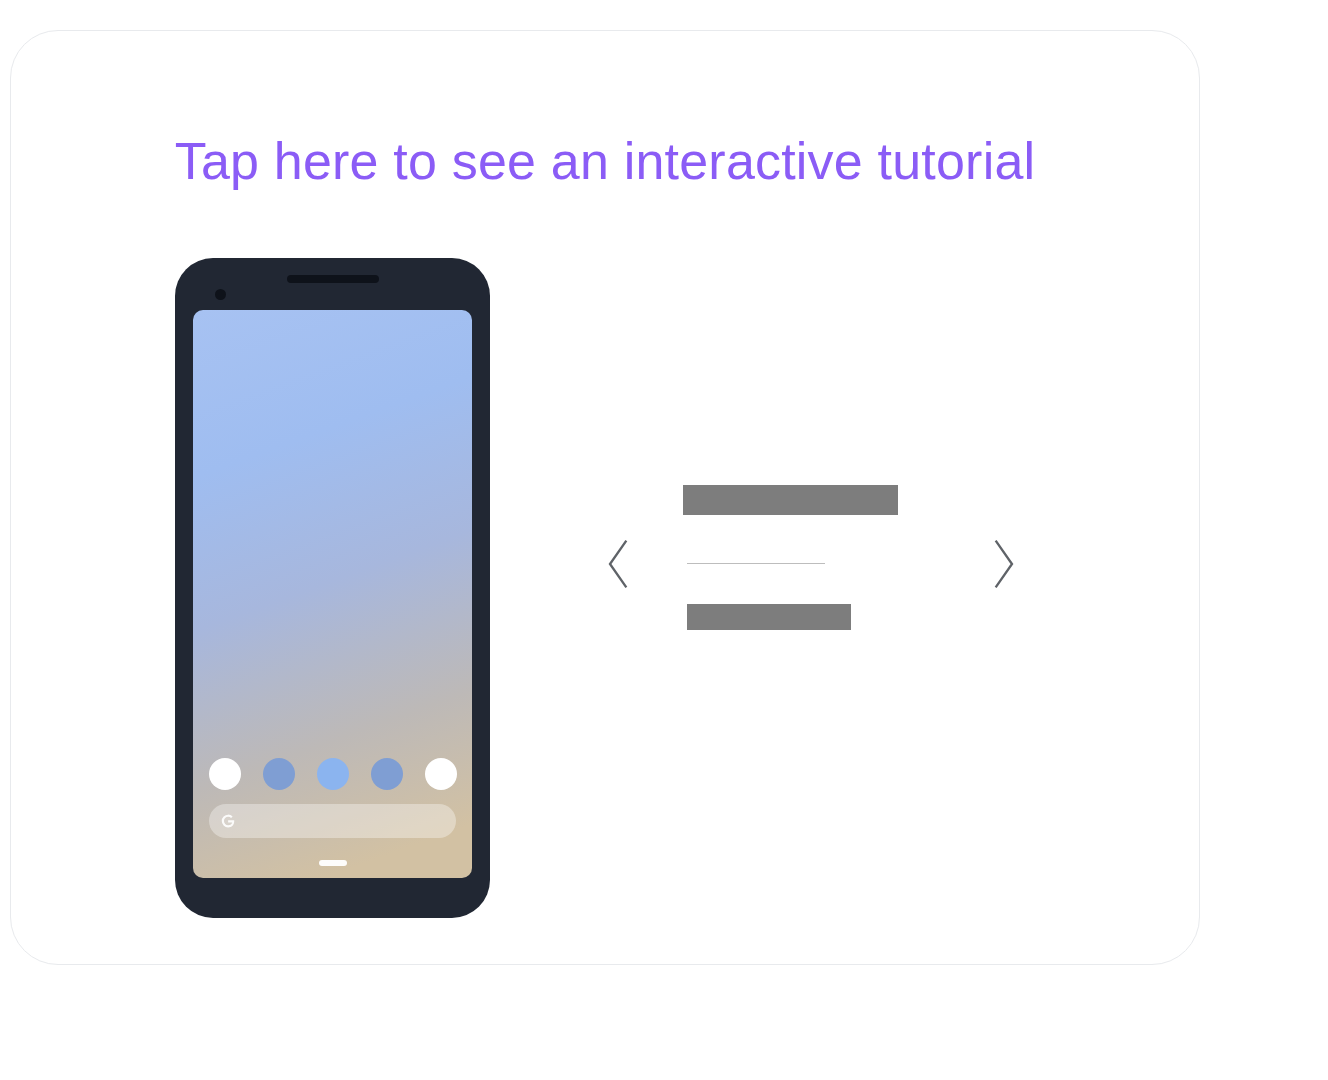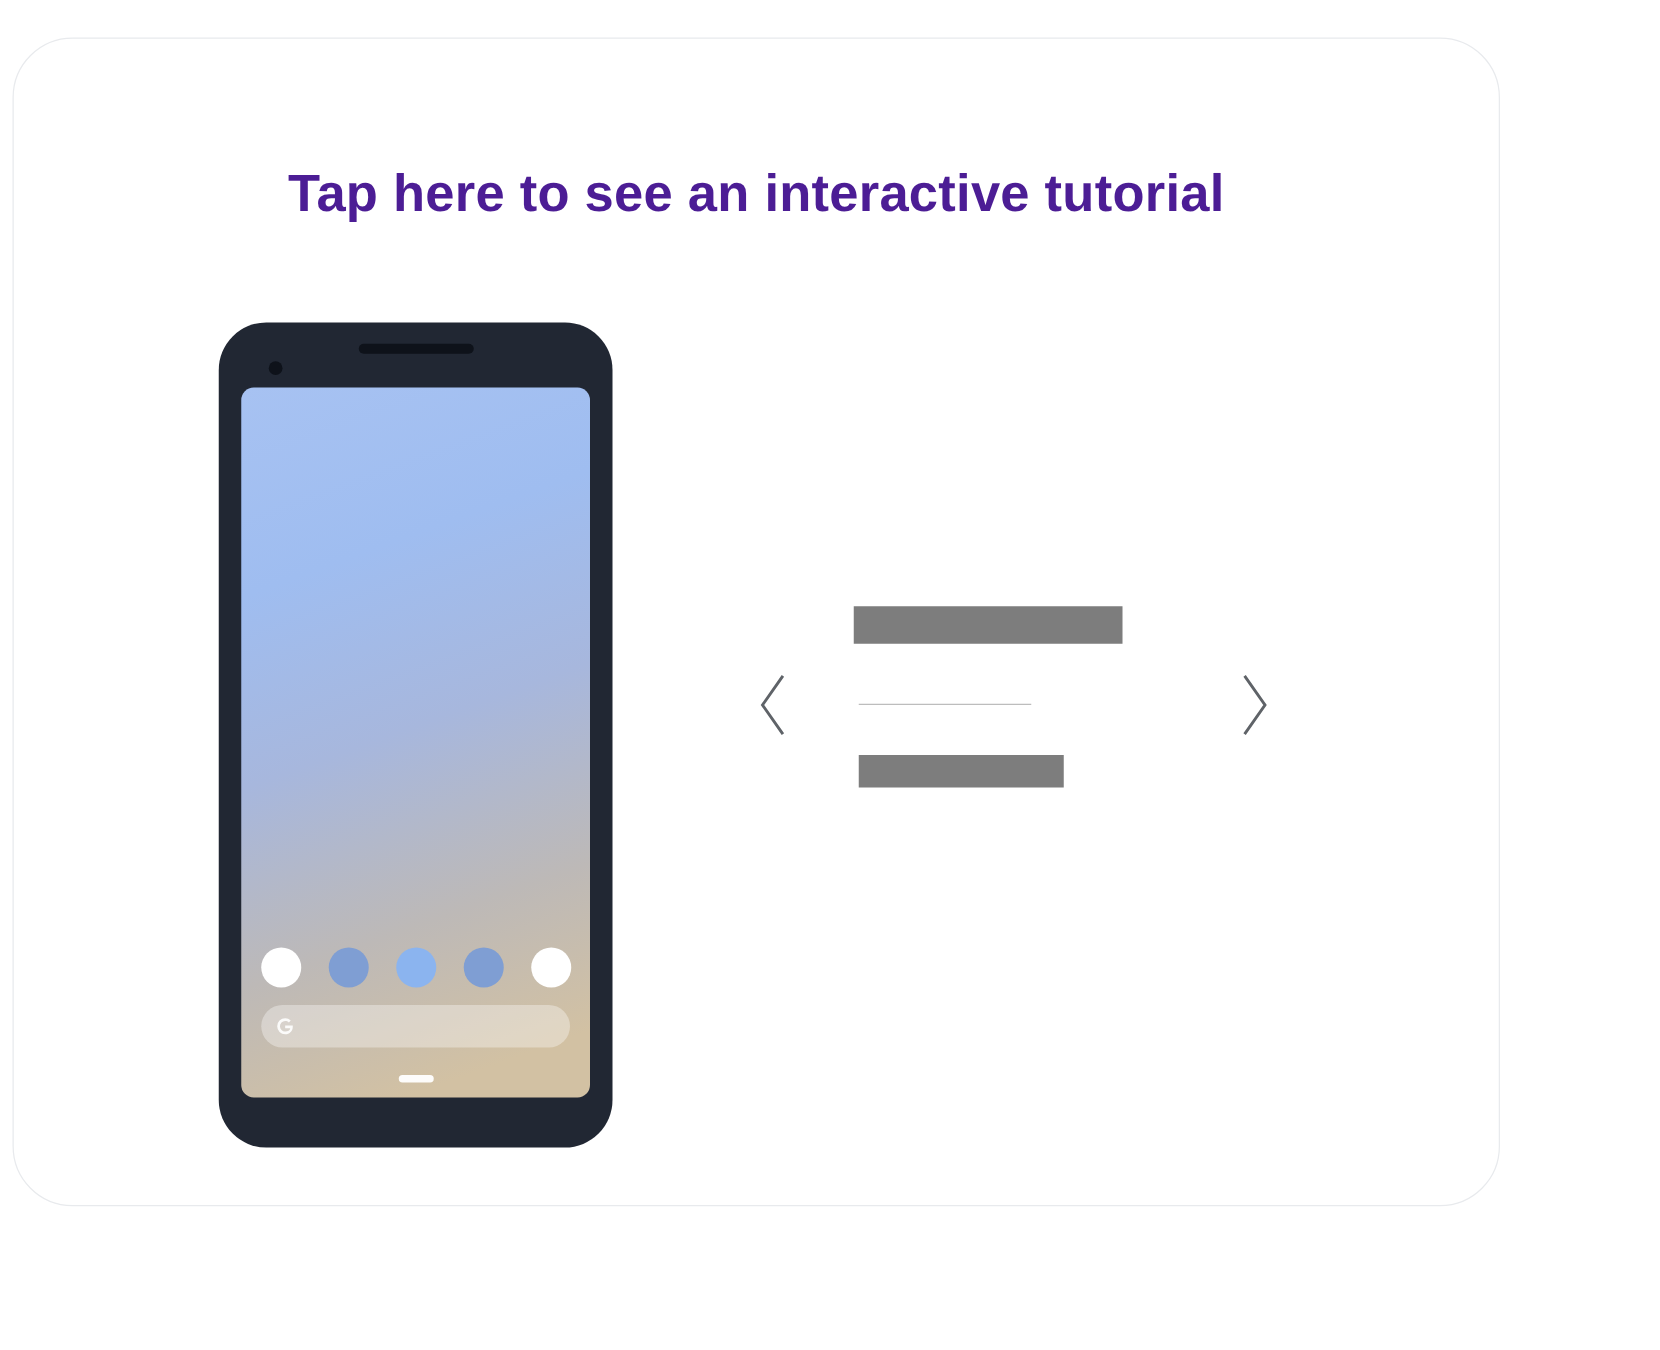--- a/index.html
+++ b/index.html
@@ -23,24 +23,24 @@
     box-sizing: border-box;
     background: #ffffff;
   }
 
   .headline {
     position: absolute;
     left: 0;
     right: 0;
     top: 100px;
     text-align: center;
-    font-size: 42px;
-    font-weight: 700;
+    font-size: 52px;
+    font-weight: 400;
     letter-spacing: 0.2px;
-    color: #4c1d95;
+    color: #8b5cf6;
   }
 
   
   .phone {
     position: absolute;
     left: 164px;
     top: 227px;
     width: 315px;
     height: 660px;
     background: #212733;

